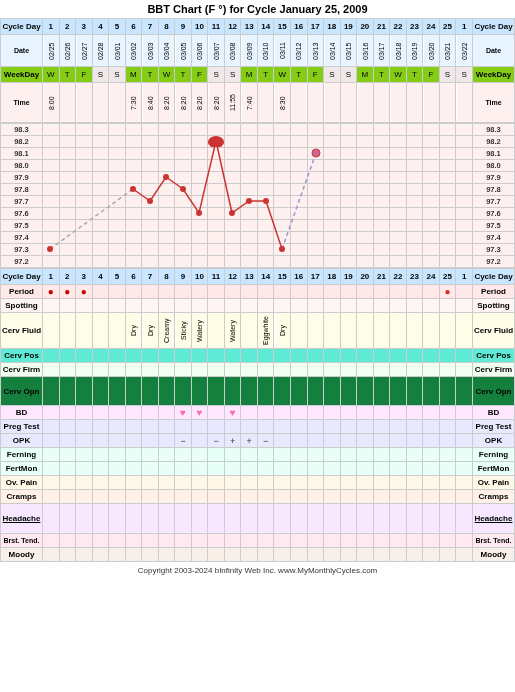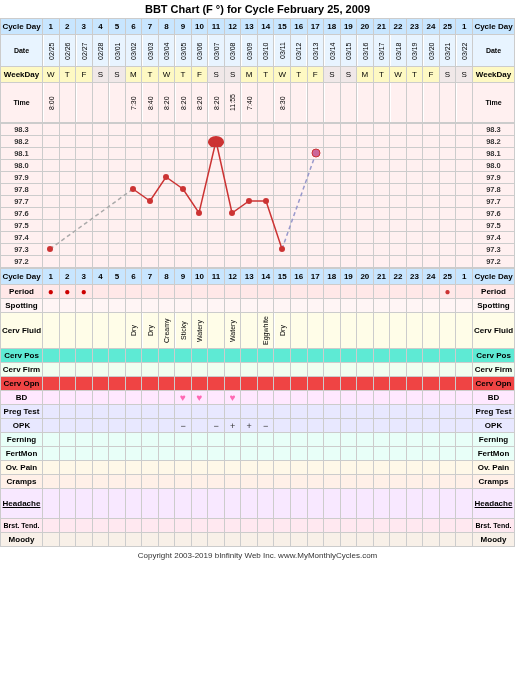--- a/index.html
+++ b/index.html
@@ -49,21 +49,21 @@
       font-size: 8px;
     }
     .date-row td {
       background: #e8f4ff;
       font-size: 7px;
       writing-mode: vertical-lr;
       transform: rotate(180deg);
       height: 32px;
     }
     .weekday-row td {
-      background: #fef9c3;
+      background: #84cc16;
       font-size: 8px;
     }
     .time-row td {
       background: #fff0f0;
       font-size: 7px;
       writing-mode: vertical-lr;
       transform: rotate(180deg);
       height: 40px;
     }
     .bbt-row td {
@@ -73,21 +73,21 @@
     }
     .bbt-temp {
       font-size: 8px;
       color: #333;
     }
     .period-row td { background: #ffe8e8; height: 14px; }
     .spotting-row td { background: #fff5f5; height: 14px; }
     .cerv-fluid-row td { background: #fffde8; height: 14px; }
     .cerv-pos-row td { background: #5eead4; height: 14px; }
     .cerv-firm-row td { background: #f0fff0; height: 14px; }
-    .cerv-opn-row td { background: #ef4444; height: 14px; }
+    .cerv-opn-row td { background: #15803d; height: 29px; }
     .bd-row td { background: #ffe8ff; height: 14px; }
     .preg-test-row td { background: #e8e8ff; height: 14px; margin-top: 45px; }
     .opk-row td { background: #e8e8ff; height: 14px; margin-top: 21px; }
     .ferning-row td { background: #e8fff8; height: 14px; }
     .fertmon-row td { background: #e8fff8; height: 14px; }
     .ov-pain-row td { background: #fff8e8; height: 14px; }
     .cramps-row td { background: #fff0e8; height: 14px; }
     .headache-row td { background: #f8e8ff; height: 30px; text-decoration: underline; }
     .brst-tend-row td { background: #ffe8f0; height: 14px; }
     .moody-row td { background: #f8f0e8; height: 14px; }
@@ -98,21 +98,21 @@
       text-align: center;
       font-size: 8px;
       padding: 4px 0;
       color: #333;
     }
     .sunday-col { background-color: #f0e8e8 !important; }
   </style>
 </head>
 <body>
 
-<div class="chart-title">BBT Chart (F °) for Cycle February 25, 2009</div>
+<div class="chart-title">BBT Chart (F °) for Cycle January 25, 2009</div>
 
 <div style="width:515px; overflow:hidden;">
   <table>
 
     <tbody>
         <tr class="cycle-day-row">
       <td class="label-col">Cycle Day</td>
       <td id="cd1">1</td>
       <td>2</td>
       <td>3</td>
@@ -1157,13 +1157,13 @@
           <td></td>
           <td></td>
           <td></td>
           <td></td>
       <td class="label-col-right" style="font-weight:bold;font-size:8px;">Moody</td>
     </tr>
   </tbody>
     </table>
 </div>
 
-<div class="footer">Copyright 2003-2019 bInfinity Web Inc.   www.MyMonthlyCycles.com</div>
+<div class="footer">Copyright 2003-2024 bInfinity Web Inc.   www.MyMonthlyCycles.com</div>
 
 </body></html>

